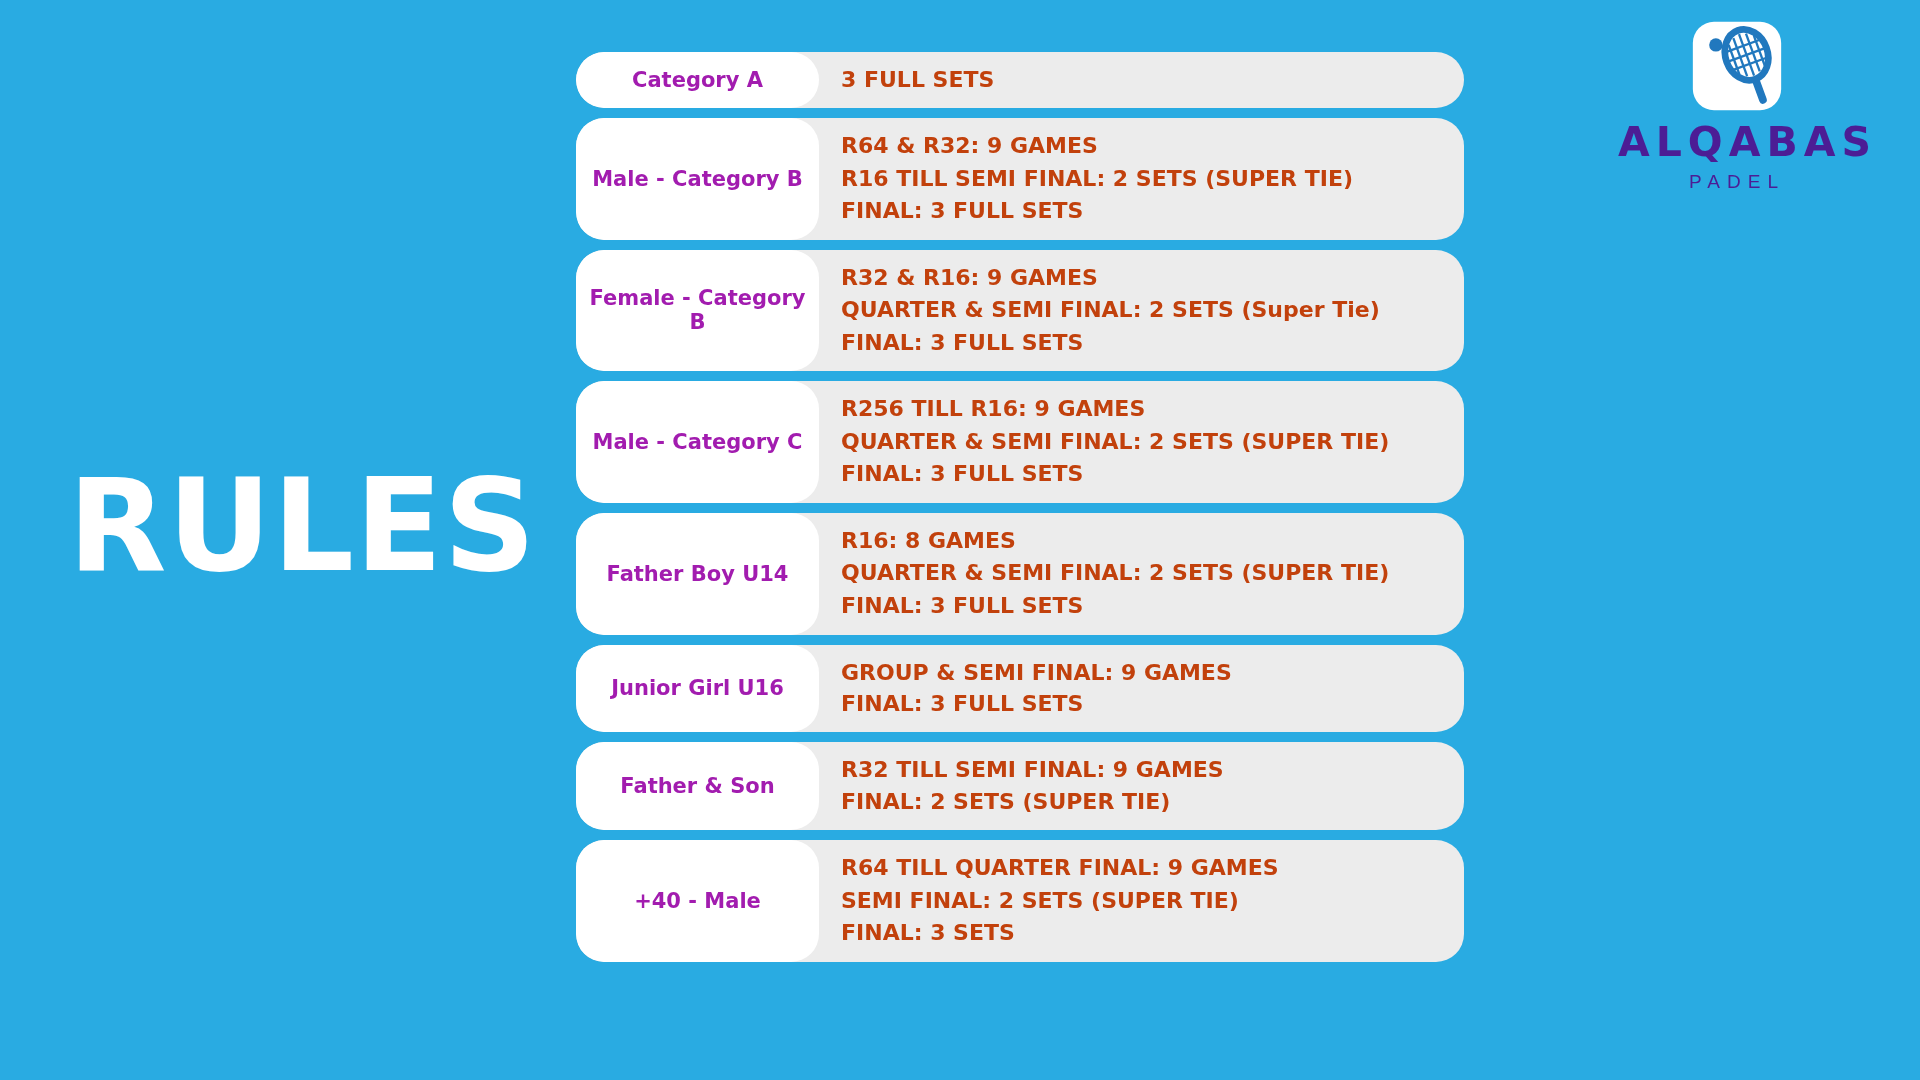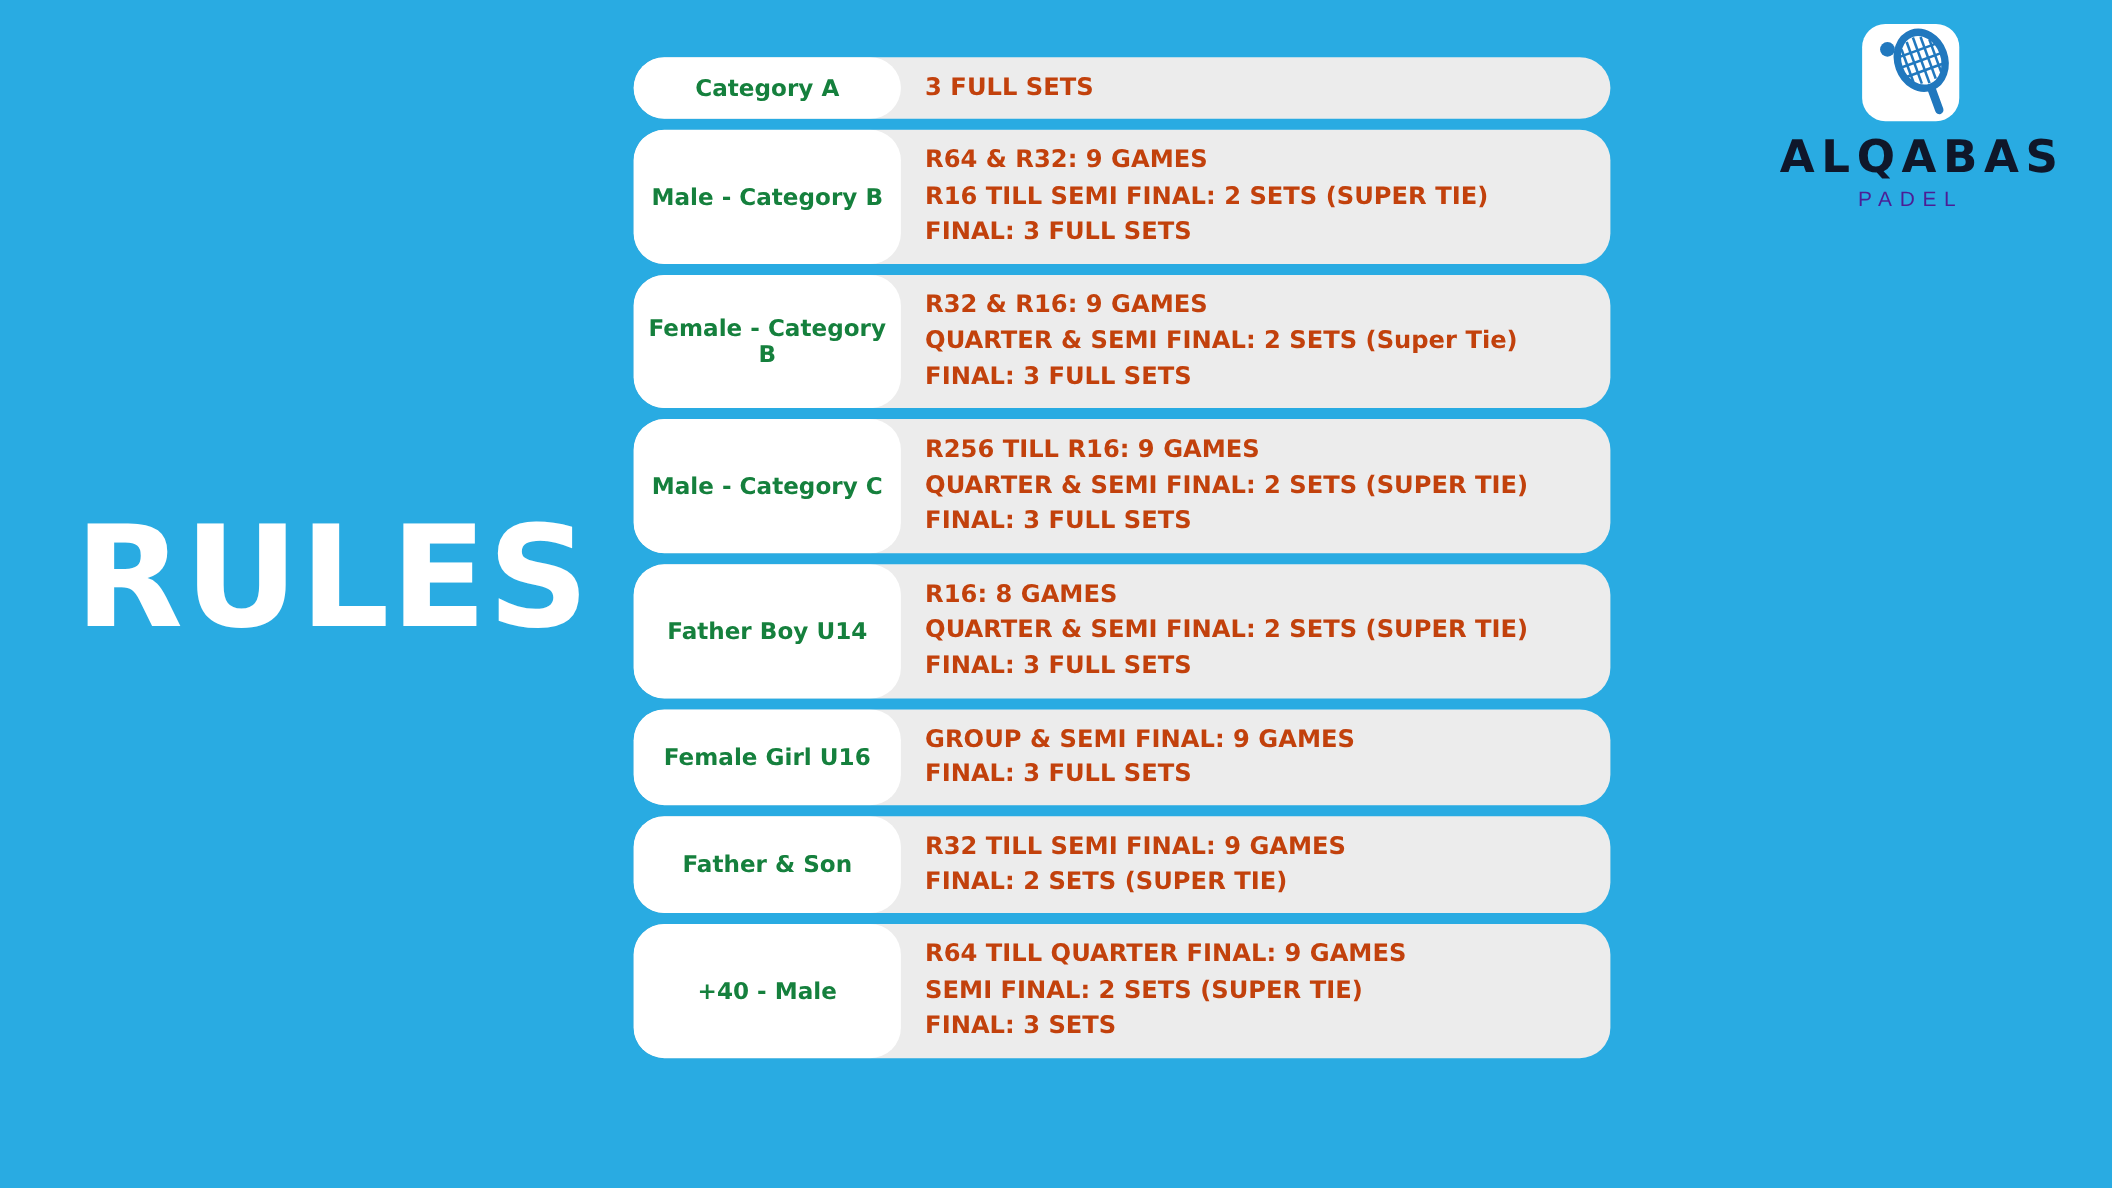--- a/index.html
+++ b/index.html
@@ -40,21 +40,21 @@
     width: 238px;
     text-align: center;
   }
   .logo-mark {
     width: 96px;
     height: 96px;
     margin: 0 auto 8px auto;
     display: block;
   }
   .logo-name {
-    color: #0f172a;
+    color: #4c1d95;
     font-size: 41px;
     font-weight: bold;
     letter-spacing: 6px;
     font-family: "DejaVu Sans", sans-serif;
     line-height: 1;
   }
   .logo-sub {
     color: #4c1d95;
     font-size: 19px;
     letter-spacing: 7px;
@@ -82,21 +82,21 @@
     flex: 0 0 243px;
     background: #ffffff;
     border-radius: 28px;
     display: flex;
     align-items: center;
     justify-content: center;
     text-align: center;
     padding: 10px 12px;
     font-size: 21px;
     font-weight: bold;
-    color: #15803d;
+    color: #a21caf;
     font-family: "DejaVu Sans", sans-serif;
   }
   .rule-detail {
     flex: 1 1 auto;
     display: flex;
     flex-direction: column;
     justify-content: center;
     padding: 12px 18px 12px 22px;
   }
   .rule-line {
@@ -180,21 +180,21 @@
     <div class="rule-row row-tall">
       <div class="rule-cat">Father Boy U14</div>
       <div class="rule-detail">
         <div class="rule-line">R16: 8 GAMES</div>
         <div class="rule-line">QUARTER &amp; SEMI FINAL: 2 SETS (SUPER TIE)</div>
         <div class="rule-line">FINAL: 3 FULL SETS</div>
       </div>
     </div>
 
     <div class="rule-row">
-      <div class="rule-cat">Female Girl U16</div>
+      <div class="rule-cat">Junior Girl U16</div>
       <div class="rule-detail">
         <div class="rule-line">GROUP &amp; SEMI FINAL: 9 GAMES</div>
         <div class="rule-line">FINAL: 3 FULL SETS</div>
       </div>
     </div>
 
     <div class="rule-row">
       <div class="rule-cat">Father &amp; Son</div>
       <div class="rule-detail">
         <div class="rule-line">R32 TILL SEMI FINAL: 9 GAMES</div>

